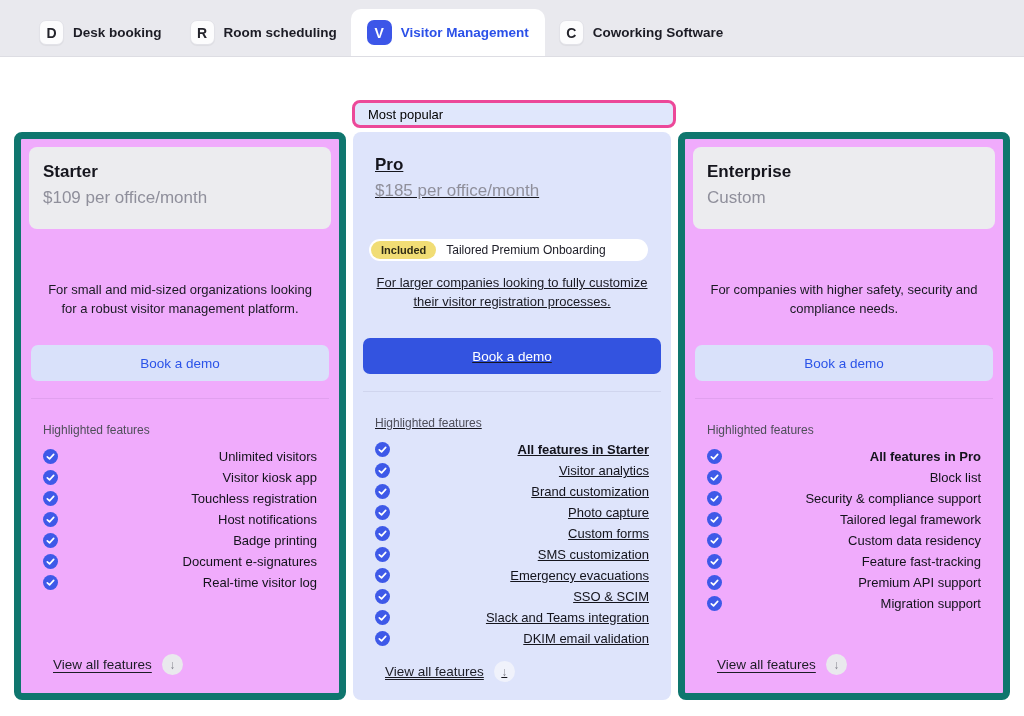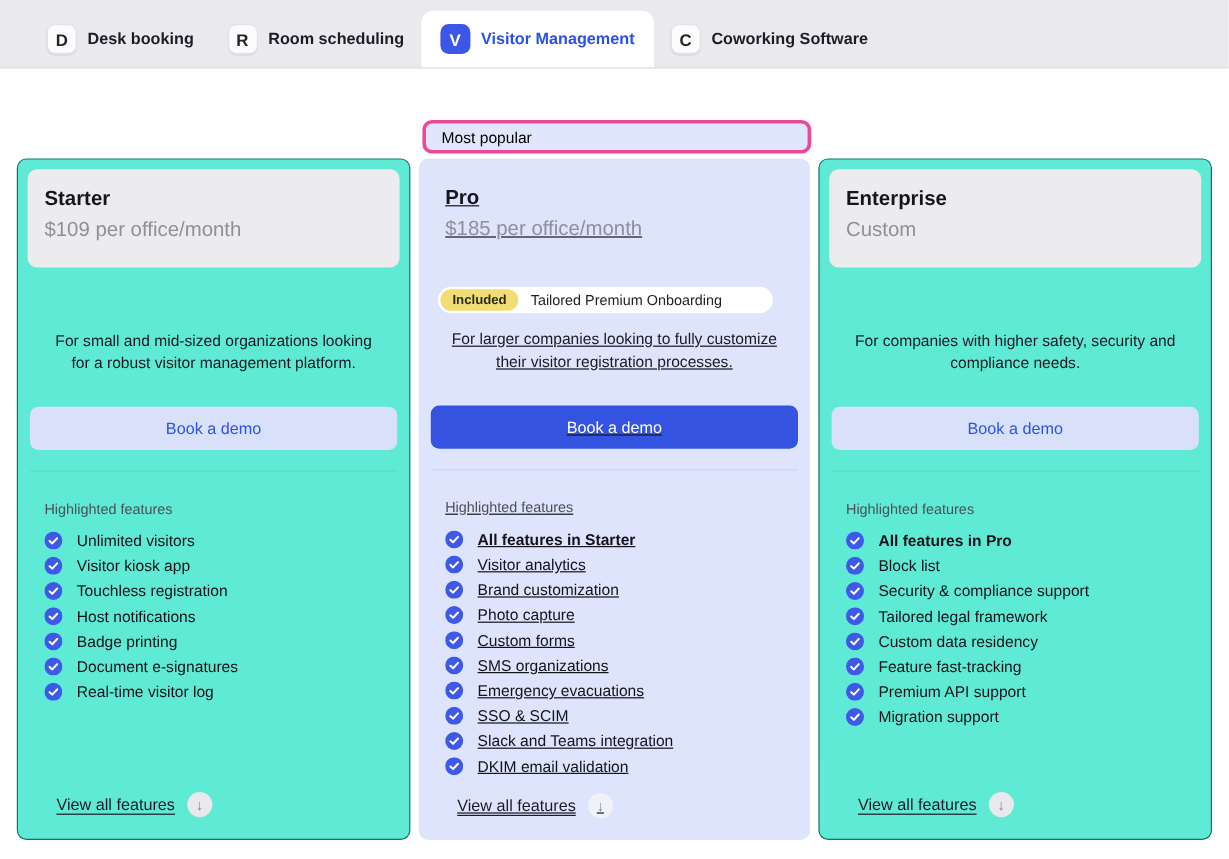--- a/index.html
+++ b/index.html
@@ -62,21 +62,21 @@
     width: 996px;
     display: flex; gap: 7px;
   }
   .card {
     flex: 1 1 0;
     height: 568px;
     border-radius: 8px;
     padding: 8px;
     display: flex; flex-direction: column;
   }
-  .card.white { background: #5eead4; border: 1px solid #0f766e; }
+  .card.white { background: #f0abfc; border: 7px solid #0f766e; }
   .card.pro { background: #dee4fb; text-decoration: underline; }
 
   .plan-head {
     border-radius: 8px;
     padding: 15px 14px;
     height: 82px;
   }
   .card.white .plan-head { background: #ececef; }
   .plan-name { font-size: 17px; font-weight: 600; color: #15151d; margin-bottom: 6px; }
   .plan-price { font-size: 17px; color: #8f8f9b; }
@@ -108,21 +108,21 @@
     font-size: 13.5px; font-weight: 500;
     font-family: inherit; cursor: pointer;
   }
   .cta.light { background: #d9e1fa; color: #2b53e8; }
   .cta.primary { background: #3353e0; color: #ffffff; }
 
   .divider { height: 1px; background: rgba(35,35,70,0.07); margin: 17px 2px 0; }
 
   .features-heading { margin: 24px 14px 0; font-size: 12px; color: #4e4e59; }
   .feature-list { margin: 12px 14px 0; display: flex; flex-direction: column; gap: 6px; }
-  .feature-row { display: flex; align-items: center; gap: 12px; font-size: 13px; color: #13131b; height: 15px; }
+  .feature-row { display: flex; align-items: center; gap: 26px; font-size: 13px; color: #13131b; height: 15px; justify-content: space-between; }
   .feature-row.bold { font-weight: 700; }
   .check-icon { width: 15px; height: 15px; flex: 0 0 15px; }
   .check-icon svg { width: 15px; height: 15px; display: block; }
 
   .view-all-row {
     margin: auto 14px 10px;
     display: flex; align-items: center; gap: 10px;
   }
   .view-all-link {
     font-size: 13.5px; font-weight: 500; color: #1c1c25;
@@ -319,21 +319,21 @@
           <span>Custom forms</span>
         </div>
 
         <div class="feature-row">
           <span class="check-icon">
             <svg viewBox="0 0 16 16">
               <circle cx="8" cy="8" r="8" fill="#3e59e8"></circle>
               <path d="M4.6 8.3 L7 10.5 L11.4 5.8" stroke="#fff" stroke-width="1.8" fill="none" stroke-linecap="round" stroke-linejoin="round"></path>
             </svg>
           </span>
-          <span>SMS organizations</span>
+          <span>SMS customization</span>
         </div>
 
         <div class="feature-row">
           <span class="check-icon">
             <svg viewBox="0 0 16 16">
               <circle cx="8" cy="8" r="8" fill="#3e59e8"></circle>
               <path d="M4.6 8.3 L7 10.5 L11.4 5.8" stroke="#fff" stroke-width="1.8" fill="none" stroke-linecap="round" stroke-linejoin="round"></path>
             </svg>
           </span>
           <span>Emergency evacuations</span>

